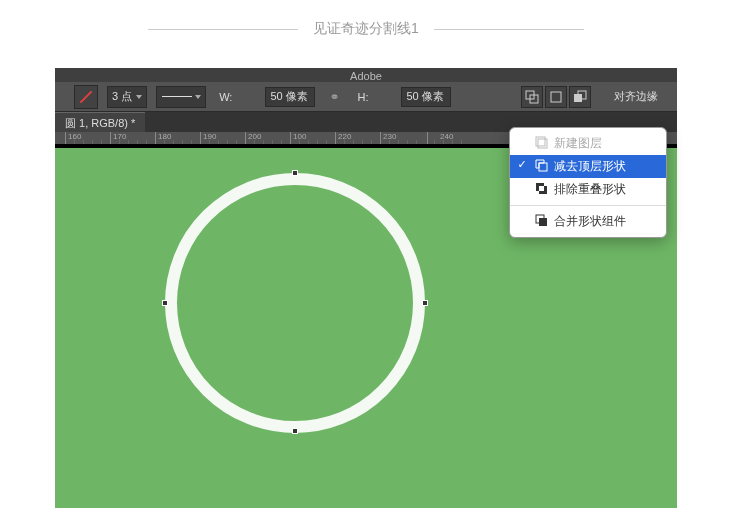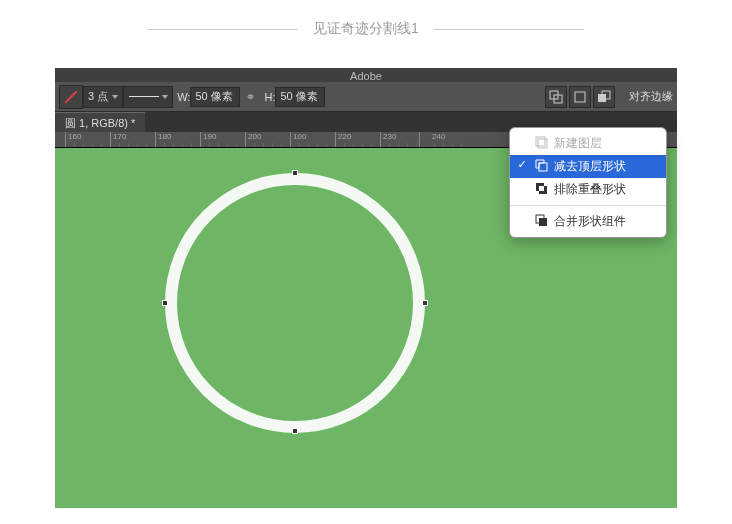--- a/index.html
+++ b/index.html
@@ -41,23 +41,23 @@
       font-size: 11px;
       text-align: center;
       padding: 2px 8px;
       height: 14px;
     }
     .toolbar {
       background: #535353;
       height: 30px;
       display: flex;
       align-items: center;
-      padding: 0 4px;
+      padding: 0 19px;
       border-bottom: 1px solid #2a2a2a;
-      gap: 0;
+      gap: 9px;
     }
     .tool-icon {
       width: 24px;
       height: 24px;
       background: #424242;
       border: 1px solid #2a2a2a;
       display: flex;
       align-items: center;
       justify-content: center;
       position: relative;
@@ -109,20 +109,21 @@
       margin-left: 4px;
     }
     .dim-input {
       background: #3a3a3a;
       border: 1px solid #2a2a2a;
       color: #ddd;
       font-size: 11px;
       width: 50px;
       height: 20px;
       padding: 0 4px;
+      margin-left: 24px;
     }
     .link-icon {
       width: 20px;
       height: 20px;
       display: flex;
       align-items: center;
       justify-content: center;
       color: #aaa;
       font-size: 12px;
     }
@@ -154,21 +155,21 @@
       color: #ddd;
       font-size: 11px;
       padding: 3px 10px;
       display: inline-block;
       border-top: 1px solid #666;
     }
     .ruler {
       background: #535353;
       height: 16px;
       position: relative;
-      border-bottom: 1px solid #000000;
+      border-bottom: 4px solid #000000;
       display: flex;
       color: #aaa;
       font-size: 8px;
       overflow: hidden;
     }
     .ruler-tick {
       position: absolute;
       top: 0;
       height: 16px;
       border-left: 1px solid #888;
@@ -353,21 +354,21 @@
       <div class="ruler-tick" style="left: 280px;">220</div>
       <div class="ruler-minor" style="left: 289px;"></div>
       <div class="ruler-minor" style="left: 298px;"></div>
       <div class="ruler-minor" style="left: 307px;"></div>
       <div class="ruler-minor" style="left: 316px;"></div>
       <div class="ruler-tick" style="left: 325px;">230</div>
       <div class="ruler-minor" style="left: 334px;"></div>
       <div class="ruler-minor" style="left: 343px;"></div>
       <div class="ruler-minor" style="left: 352px;"></div>
       <div class="ruler-minor" style="left: 361px;"></div>
-      <div class="ruler-tick" style="left: 364px; padding-left: 12px;">240</div>
+      <div class="ruler-tick" style="left: 372px; padding-left: 12px;">240</div>
       <div class="ruler-minor" style="left: 379px;"></div>
       <div class="ruler-minor" style="left: 388px;"></div>
       <div class="ruler-minor" style="left: 397px;"></div>
       <div class="ruler-minor" style="left: 406px;"></div>
     </div>
 
   <div class="canvas-area">
     <div class="circle-shape"></div>
     <div class="anchor top"></div>
     <div class="anchor bottom"></div>

